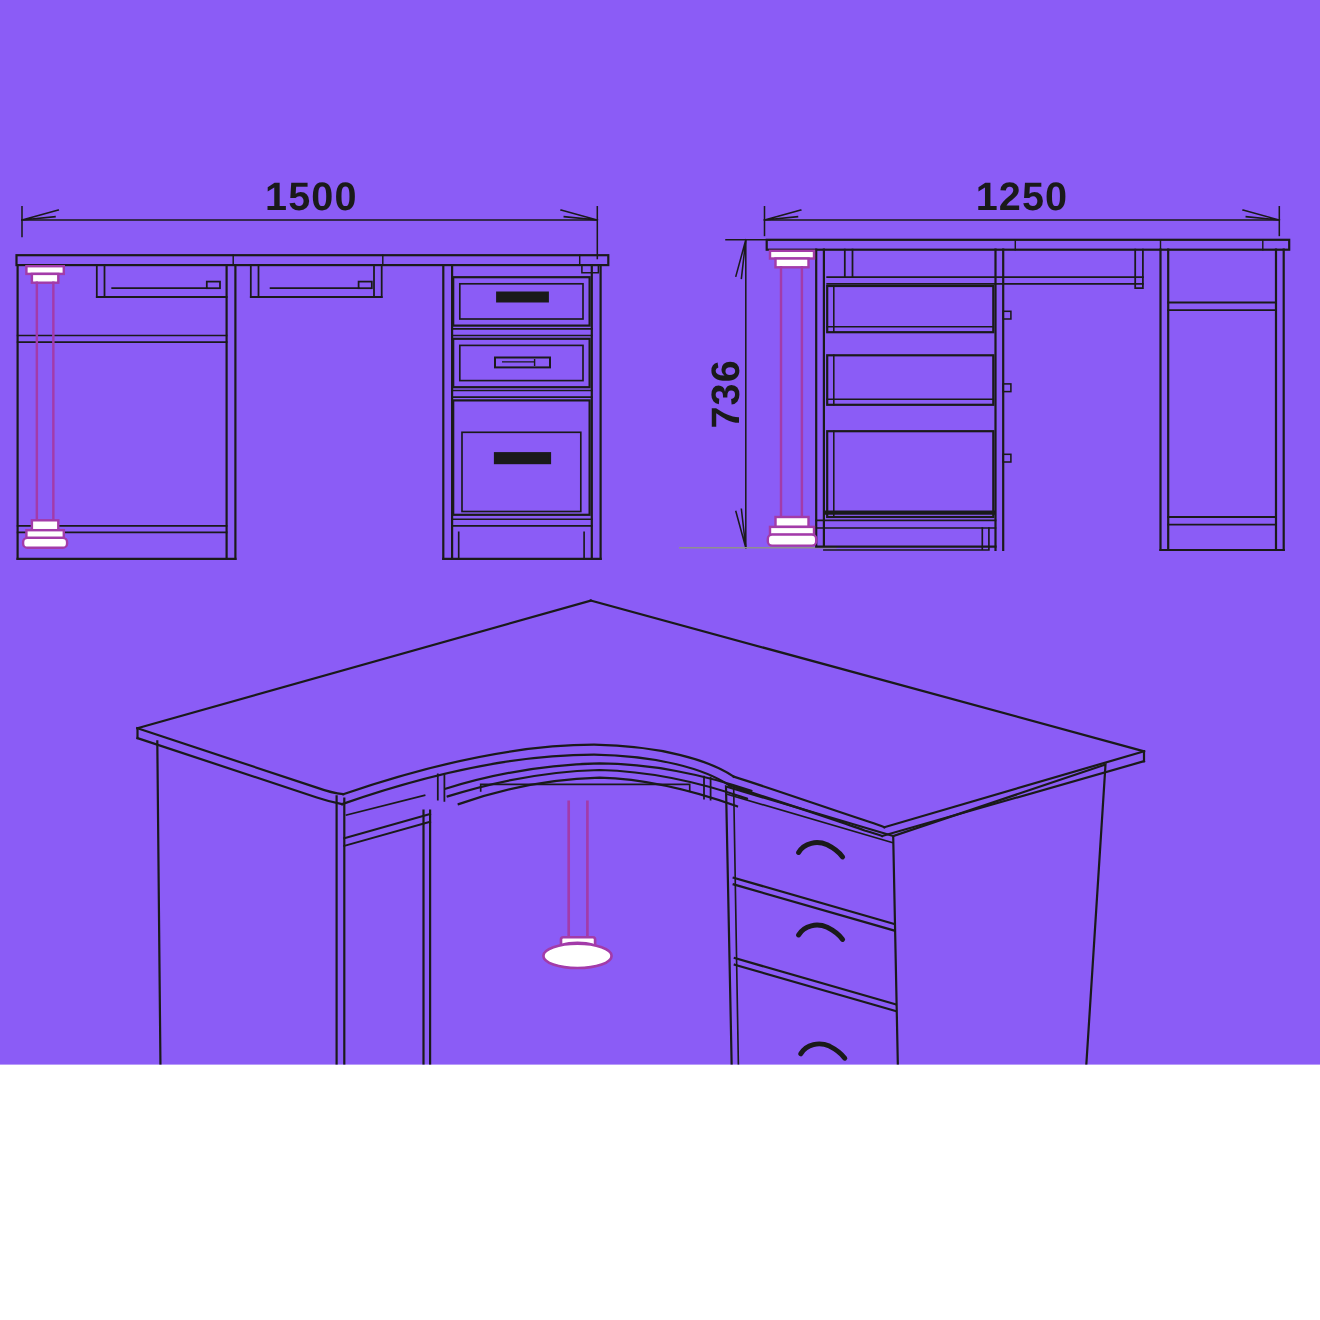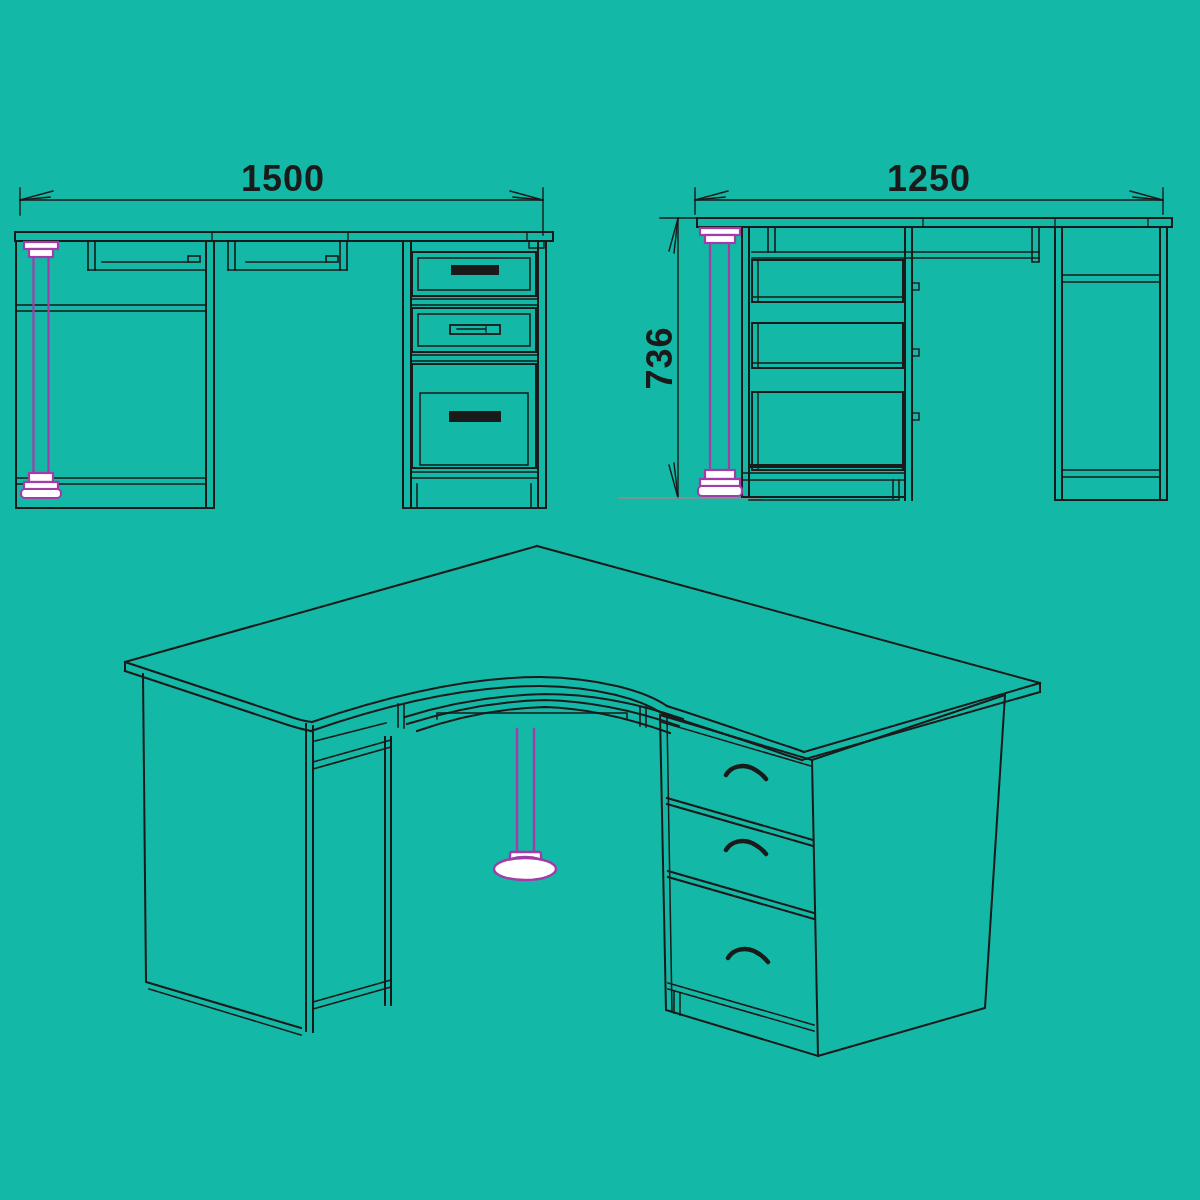--- a/index.html
+++ b/index.html
@@ -1,16 +1,16 @@
 <!DOCTYPE html>
 <html><head>
 <meta charset="utf-8">
 <style>
   html,body{margin:0;padding:0;background:#ffffff;}
-  .canvas{position:relative;width:1200px;height:1200px;background:#14b8a6;overflow:hidden;
+  .canvas{position:relative;width:1200px;height:968px;background:#8b5cf6;overflow:hidden;
           font-family:"Liberation Sans",sans-serif;}
   svg{display:block}
   .dim-text{font-family:"Liberation Sans",sans-serif;font-weight:bold;font-size:36px;
             letter-spacing:1px;fill:#1a1a1a;}
 </style>
 </head>
 <body>
 
 <div class="canvas">
 <svg viewBox="0 0 1200 1200" width="1200" height="1200">

